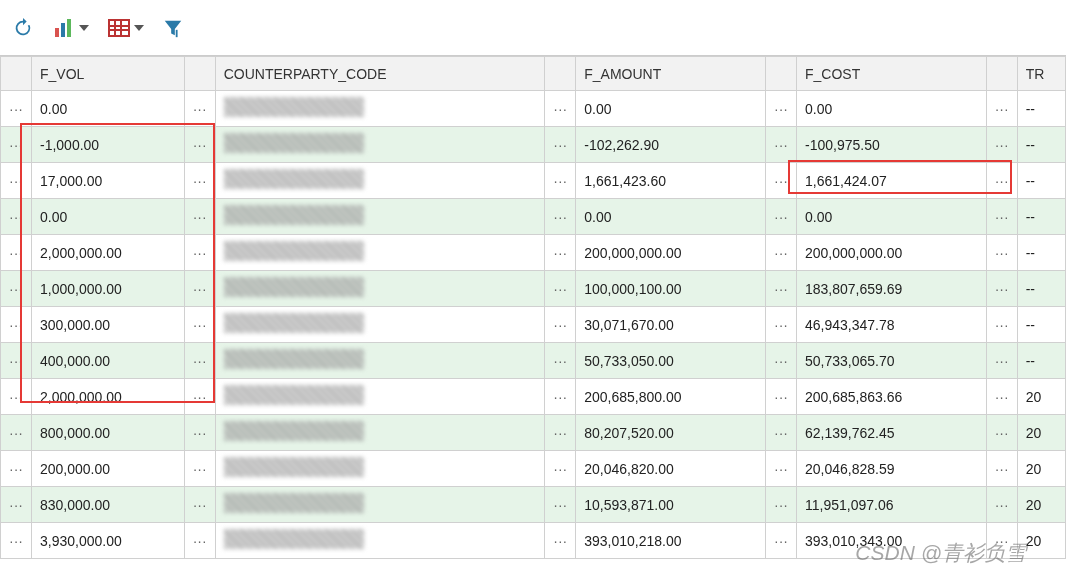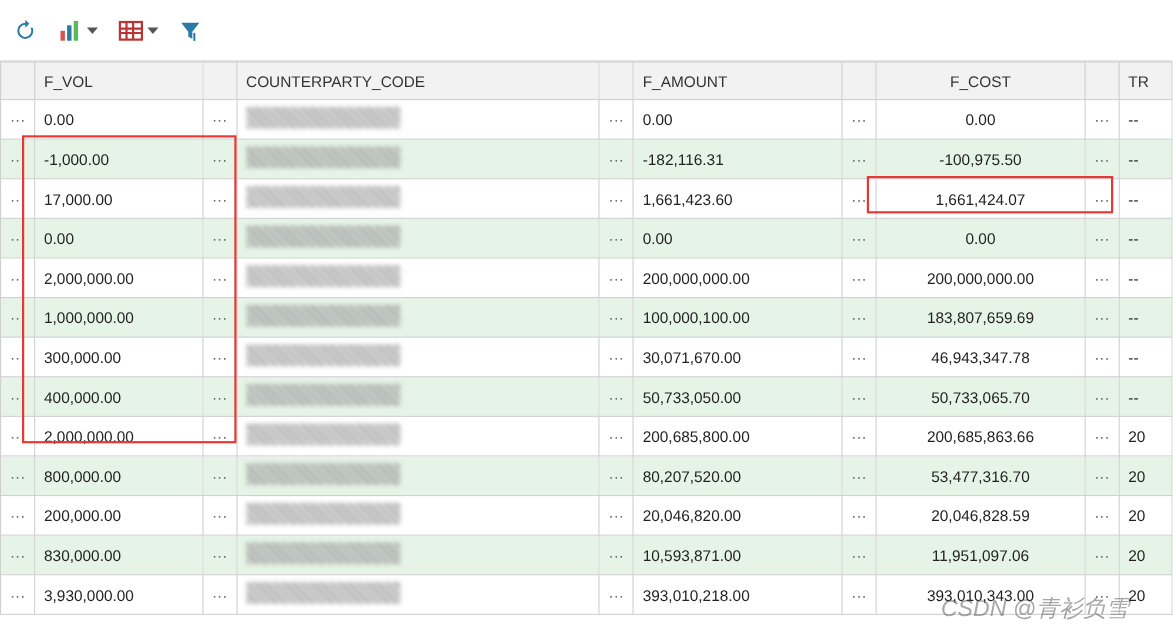--- a/index.html
+++ b/index.html
@@ -59,21 +59,21 @@
     }
     .hdr {
       font-weight: normal;
       color: #333;
       background: #f2f2f2;
     }
     .col-ellipsis { width: 28px; text-align: center; color: #666; }
     .col-fvol { width: 160px; }
     .col-cp { width: 350px; }
     .col-famount { width: 200px; }
-    .col-fcost { width: 200px; text-align: center; }
+    .col-fcost { width: 200px; }
     .col-tr { width: 50px; margin-left: 15px; }
     .redact {
       display: inline-block;
       width: 140px;
       height: 20px;
       background: repeating-linear-gradient(45deg,#888,#888 3px,#bbb 3px,#bbb 6px);
       filter: blur(2px);
       opacity: 0.6;
     }
     .highlight-box-fvol {
@@ -162,21 +162,21 @@
       <div class="cell col-fcost">0.00</div>
       <div class="cell col-ellipsis">···</div>
       <div class="cell col-tr">--</div>
     </div>
     <div class="grid-row even">
       <div class="cell col-ellipsis">···</div>
       <div class="cell col-fvol">-1,000.00</div>
       <div class="cell col-ellipsis">···</div>
       <div class="cell col-cp"><span class="redact"></span></div>
       <div class="cell col-ellipsis">···</div>
-      <div class="cell col-famount">-182,116.31</div>
+      <div class="cell col-famount">-102,262.90</div>
       <div class="cell col-ellipsis">···</div>
       <div class="cell col-fcost">-100,975.50</div>
       <div class="cell col-ellipsis">···</div>
       <div class="cell col-tr">--</div>
     </div>
     <div class="grid-row odd">
       <div class="cell col-ellipsis">···</div>
       <div class="cell col-fvol">17,000.00</div>
       <div class="cell col-ellipsis">···</div>
       <div class="cell col-cp"><span class="redact"></span></div>
@@ -260,21 +260,21 @@
       <div class="cell col-tr">20</div>
     </div>
     <div class="grid-row even">
       <div class="cell col-ellipsis">···</div>
       <div class="cell col-fvol">800,000.00</div>
       <div class="cell col-ellipsis">···</div>
       <div class="cell col-cp"><span class="redact"></span></div>
       <div class="cell col-ellipsis">···</div>
       <div class="cell col-famount">80,207,520.00</div>
       <div class="cell col-ellipsis">···</div>
-      <div class="cell col-fcost">53,477,316.70</div>
+      <div class="cell col-fcost">62,139,762.45</div>
       <div class="cell col-ellipsis">···</div>
       <div class="cell col-tr">20</div>
     </div>
     <div class="grid-row odd">
       <div class="cell col-ellipsis">···</div>
       <div class="cell col-fvol">200,000.00</div>
       <div class="cell col-ellipsis">···</div>
       <div class="cell col-cp"><span class="redact"></span></div>
       <div class="cell col-ellipsis">···</div>
       <div class="cell col-famount">20,046,820.00</div>

